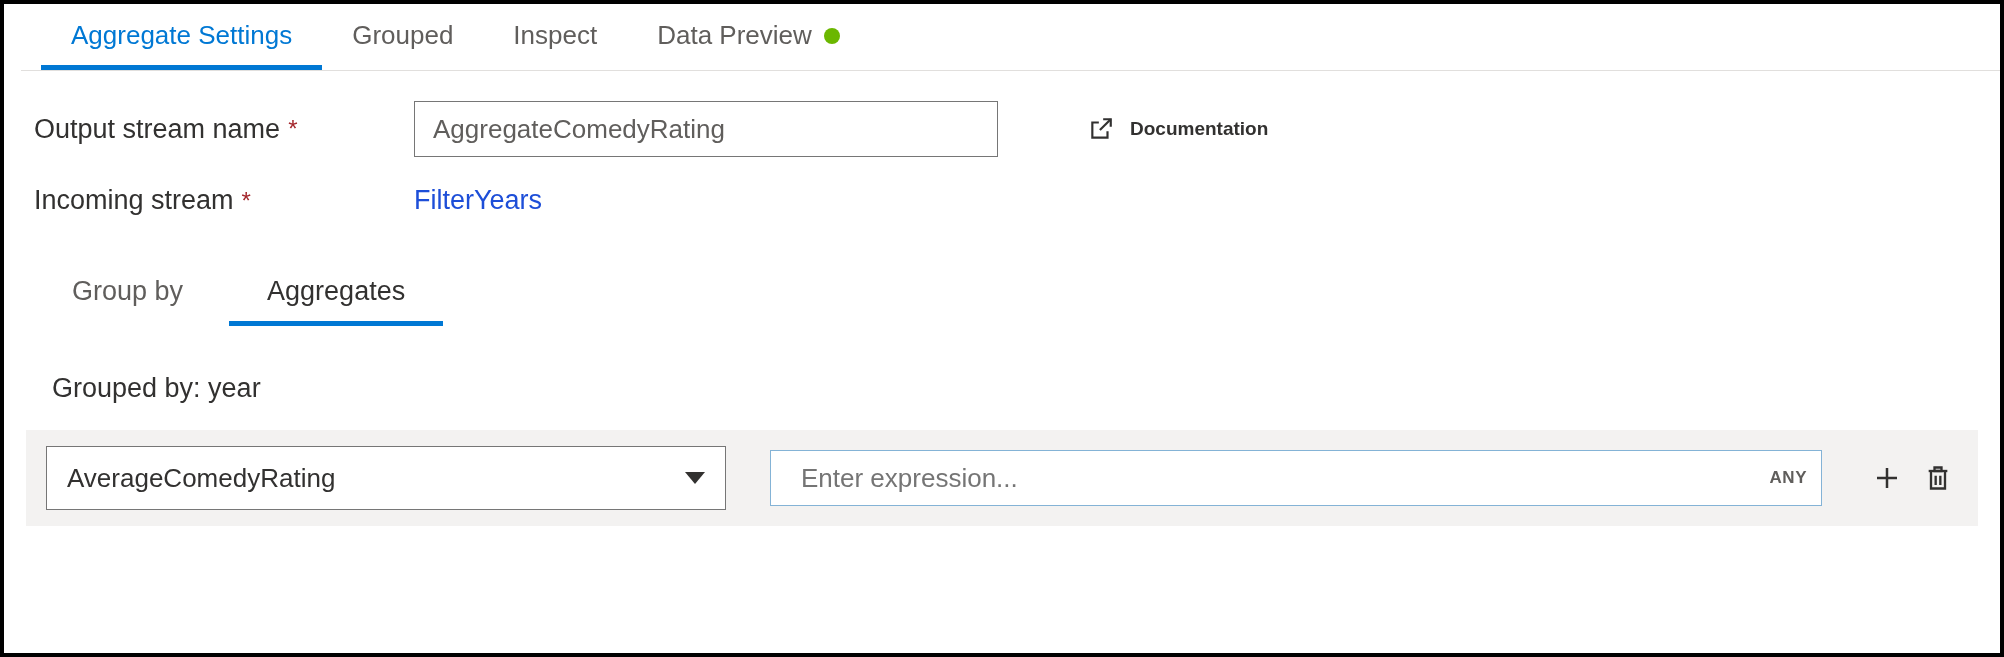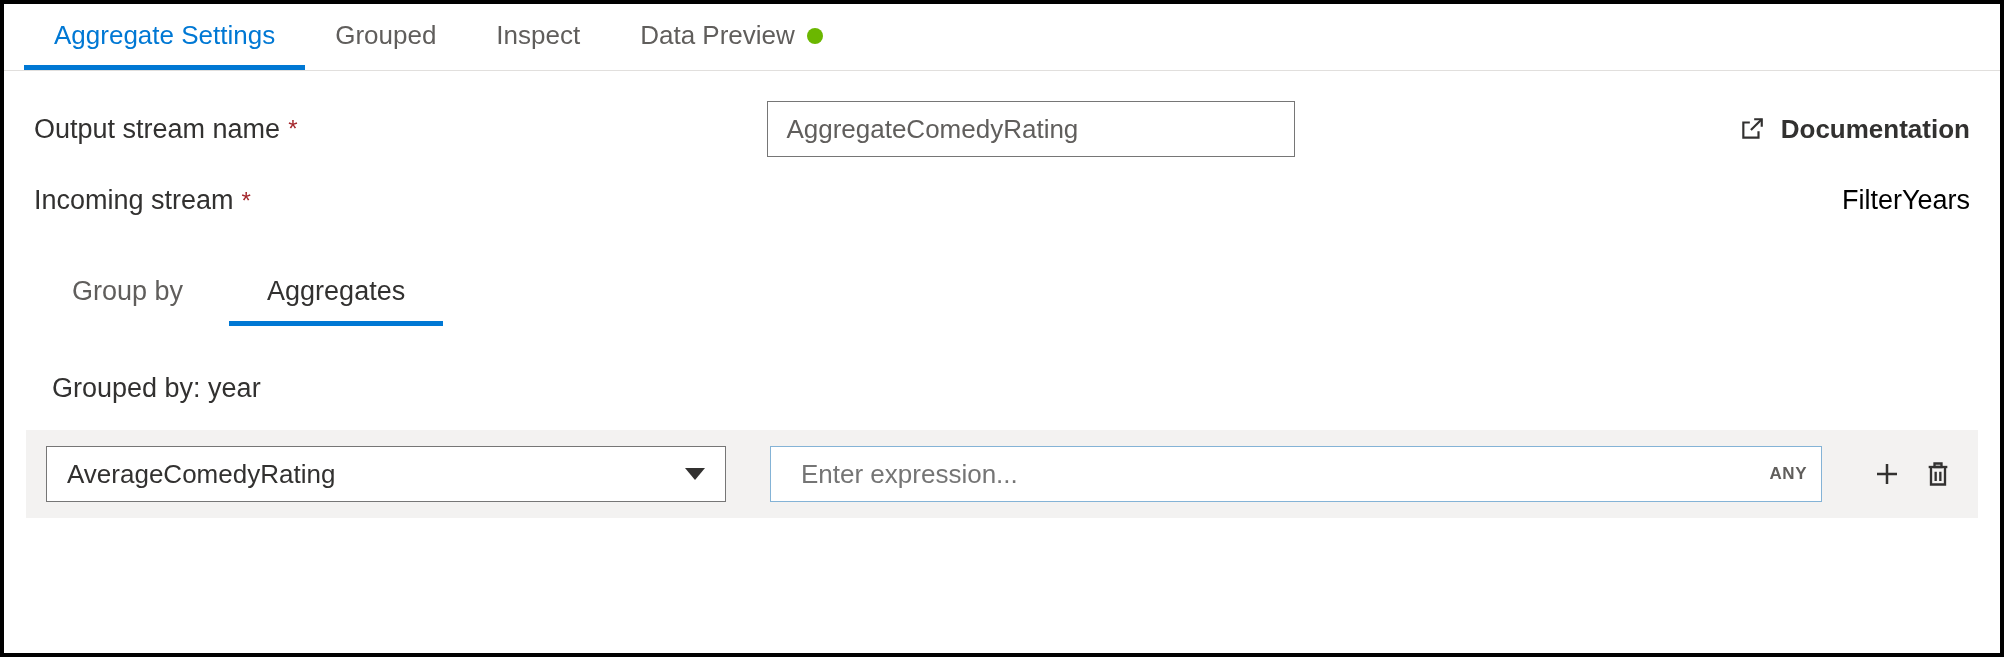--- a/index.html
+++ b/index.html
@@ -10,20 +10,21 @@
       width: 2004px;
       height: 657px;
       border: 4px solid #000;
       padding: 0;
     }
     .tabs-main {
       display: flex;
       border-bottom: 1px solid #e1dfdd;
       padding: 0 20px;
       gap: 0;
+      margin-left: 17px;
     }
     .tab-main {
       padding: 16px 30px 14px 30px;
       font-size: 26px;
       color: #605e5c;
       cursor: pointer;
       border-bottom: 5px solid transparent;
       display: flex;
       align-items: center;
       gap: 12px;
@@ -39,54 +40,53 @@
       background: #6bb700;
       display: inline-block;
     }
     .form-area {
       padding: 30px 30px 10px 30px;
     }
     .form-row {
       display: flex;
       align-items: center;
       margin-bottom: 28px;
-      justify-content: space-between;
     }
     .form-label {
       width: 380px;
       font-size: 27px;
       color: #323130;
       display: flex;
       align-items: center;
     }
     .req {
       color: #a4262c;
       margin-left: 8px;
       font-size: 24px;
     }
     .text-input {
-      width: 528px;
+      width: 584px;
       height: 56px;
       border: 1px solid #767676;
       padding: 0 18px;
       font-size: 26px;
       color: #605e5c;
       background: #fff;
     }
     .link-val {
       font-size: 27px;
-      color: #000000;
+      color: #1d4ed8;
       cursor: pointer;
     }
     .doc-link {
       margin-left: 90px;
       display: flex;
       align-items: center;
       gap: 16px;
-      font-size: 26px;
+      font-size: 19px;
       font-weight: 600;
       color: #323130;
       cursor: pointer;
     }
     .sub-tabs {
       display: flex;
       padding: 10px 30px 0 30px;
       gap: 8px;
       border-bottom: 1px solid transparent;
     }
@@ -110,21 +110,21 @@
     .agg-row-wrap {
       margin: 0 22px;
       background: #f3f2f1;
       padding: 16px 20px;
       display: flex;
       align-items: center;
       gap: 44px;
     }
     .column-select {
       width: 680px;
-      height: 56px;
+      height: 64px;
       background: #fff;
       border: 1px solid #767676;
       display: flex;
       align-items: center;
       justify-content: space-between;
       padding: 0 20px;
       font-size: 26px;
       color: #323130;
       cursor: pointer;
     }

